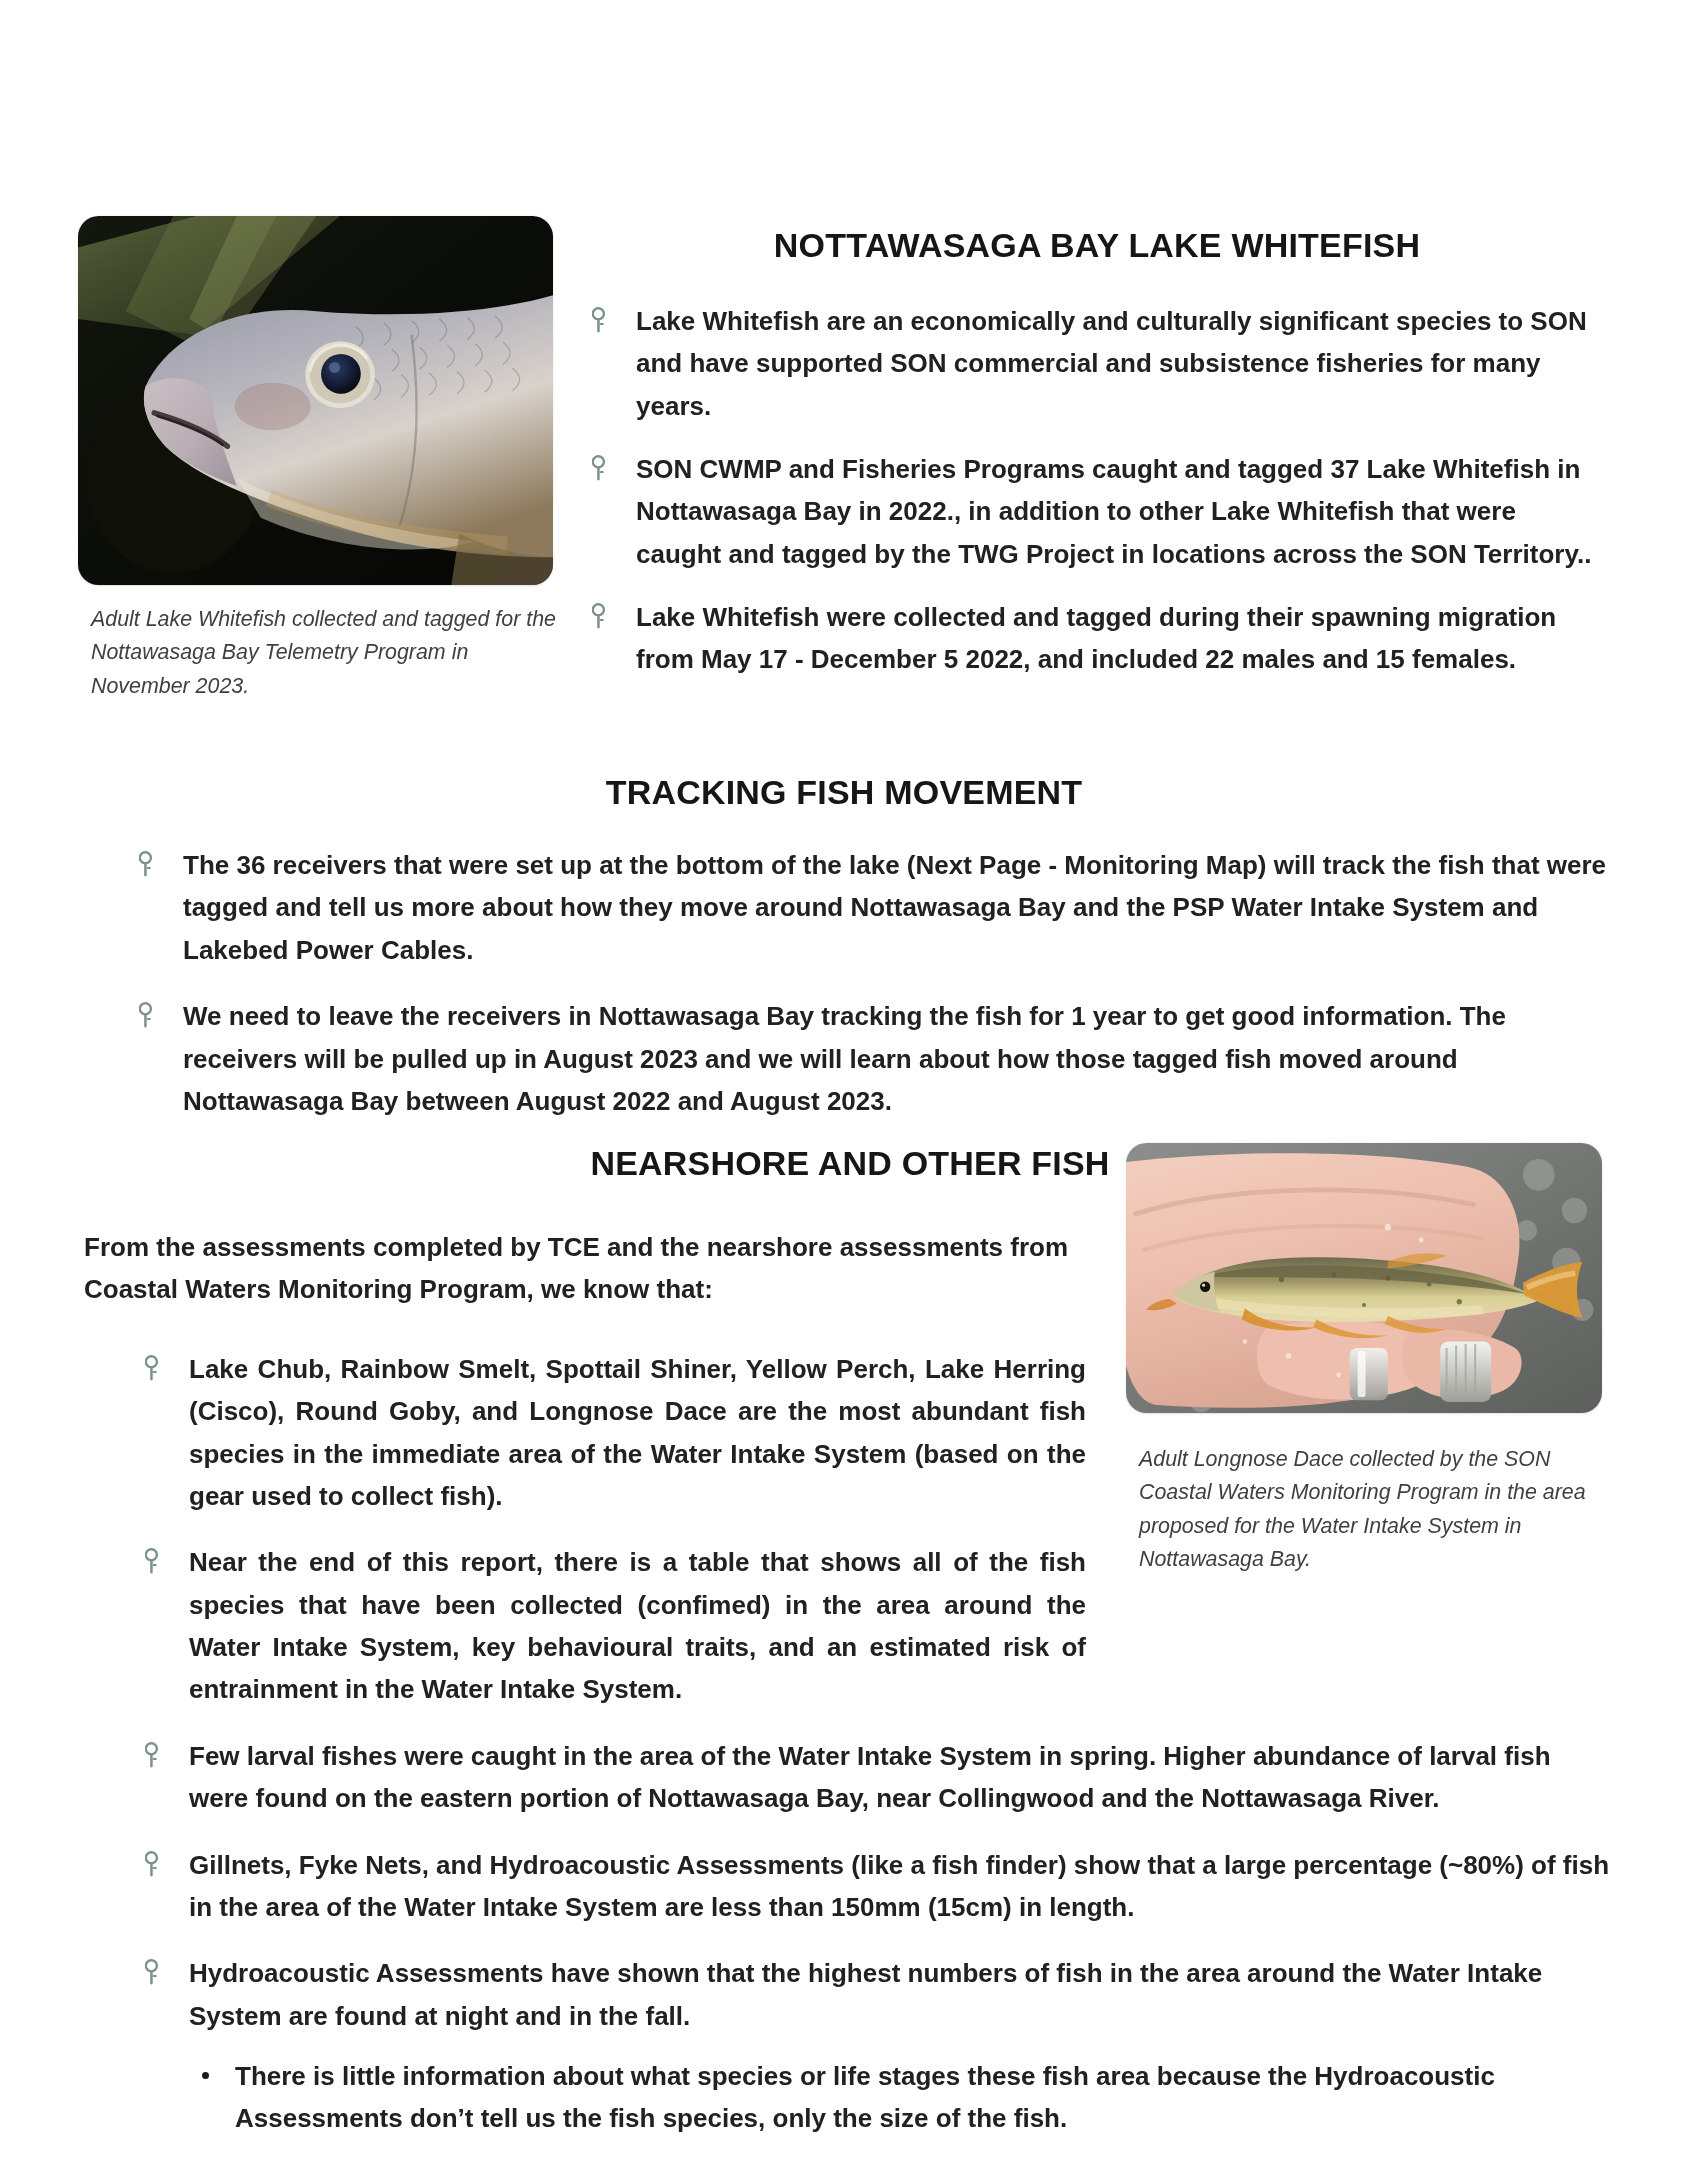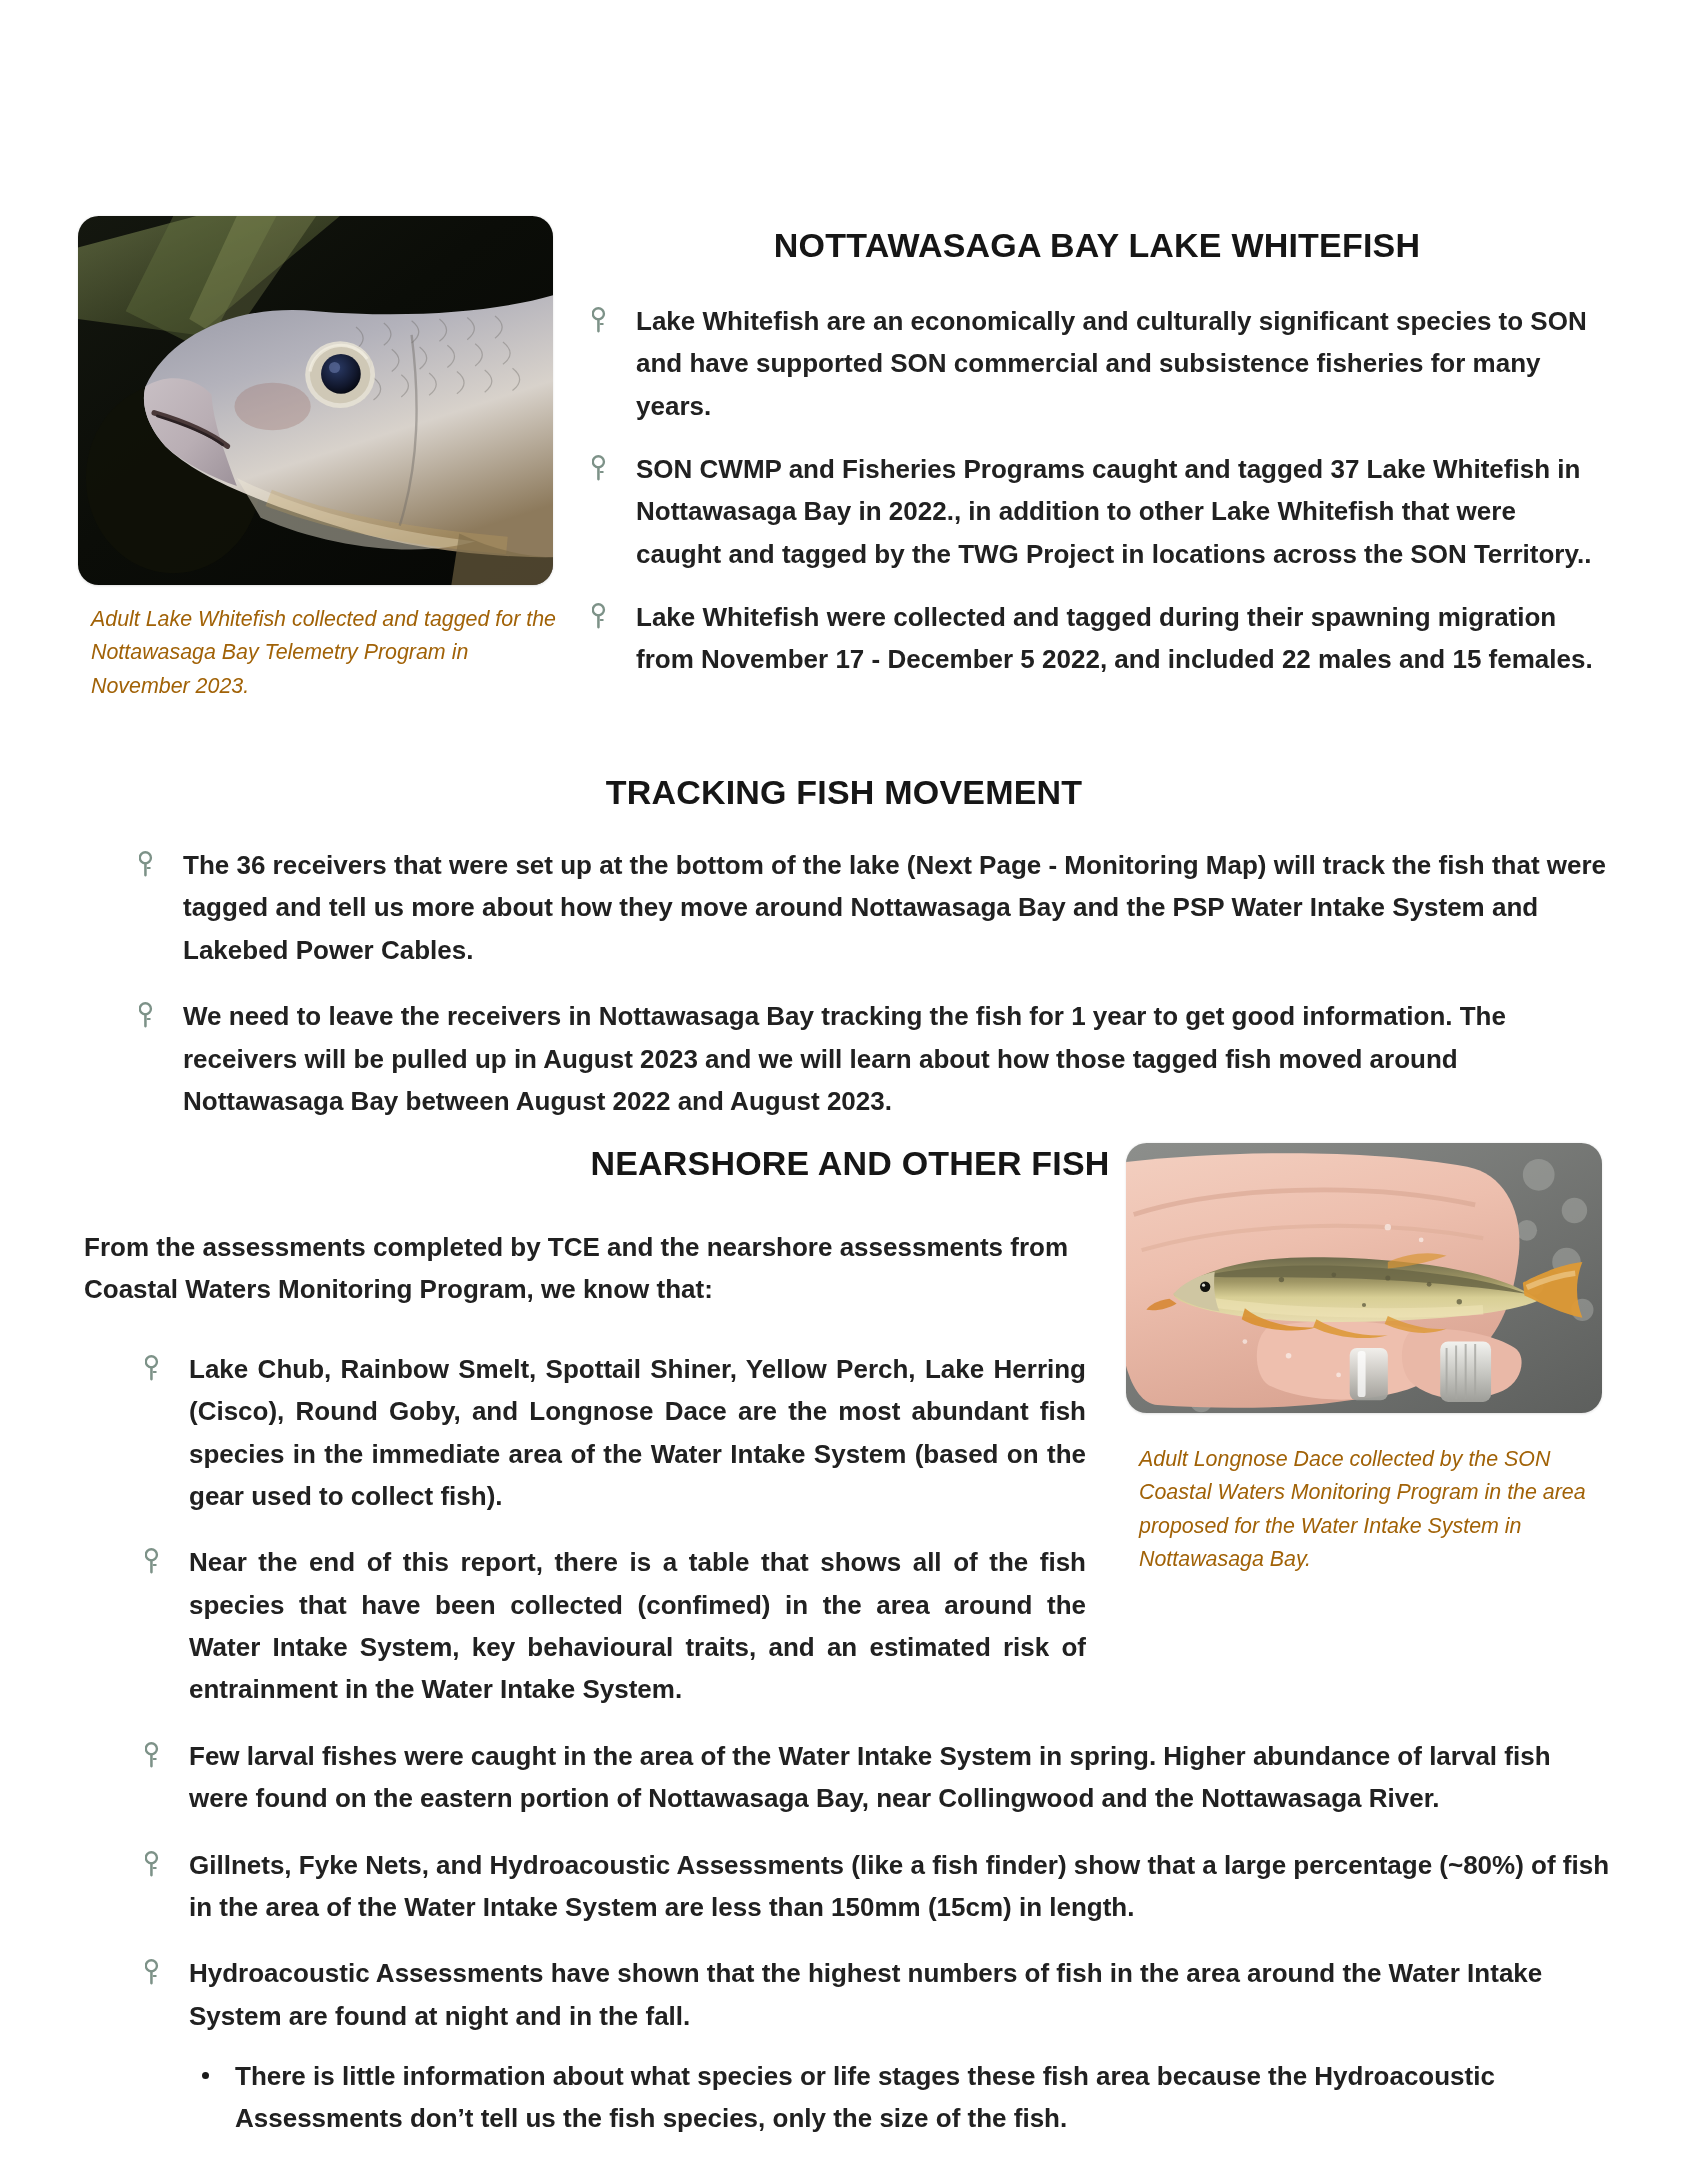--- a/index.html
+++ b/index.html
@@ -87,21 +87,21 @@
     overflow: hidden;
     position: relative;
     box-shadow: 0 0.8px 2.4px rgba(0,0,0,0.12);
   }
   .photo svg { display: block; width: 100%; height: 100%; }
 
   .caption {
     font-style: italic;
     font-size: 21.4px;
     line-height: 1.56;
-    color: #a16207;
+    color: #404040;
   }
 
   
   #top-block {
     position: absolute;
     left: 0; top: 0;
     width: 1687px;
   }
   #whitefish-photo-wrap {
     position: absolute;
@@ -273,21 +273,21 @@
           <span class="body-text justified li-text">SON CWMP and Fisheries Programs caught and tagged 37 Lake Whitefish in Nottawasaga Bay in 2022., in addition to other Lake Whitefish that were caught and tagged by the TWG Project in locations across the SON Territory..</span>
         </li>
         <li>
           <span class="key-icon">
             <svg viewBox="0 0 22 34">
                 <rect x="6.5" y="14" width="3.2" height="18" rx="1.4" fill="#7d9288"></rect>
                 <rect x="9.7" y="20" width="5" height="2.6" rx="1" fill="#7d9288"></rect>
                 <circle cx="8" cy="8.5" r="7" fill="none" stroke="#7d9288" stroke-width="3"></circle>
               </svg>
           </span>
-          <span class="body-text justified li-text">Lake Whitefish were collected and tagged during their spawning migration from November 17 - December 5 2022, and included 22 males and 15 females.</span>
+          <span class="body-text justified li-text">Lake Whitefish were collected and tagged during their spawning migration from May 17 - December 5 2022, and included 22 males and 15 females.</span>
         </li>
       </ul>
     </div>
   </div>
 
   <div id="tracking-section">
     <h2 class="section-heading">TRACKING FISH MOVEMENT</h2>
 
     <ul class="keylist">
       <li>

